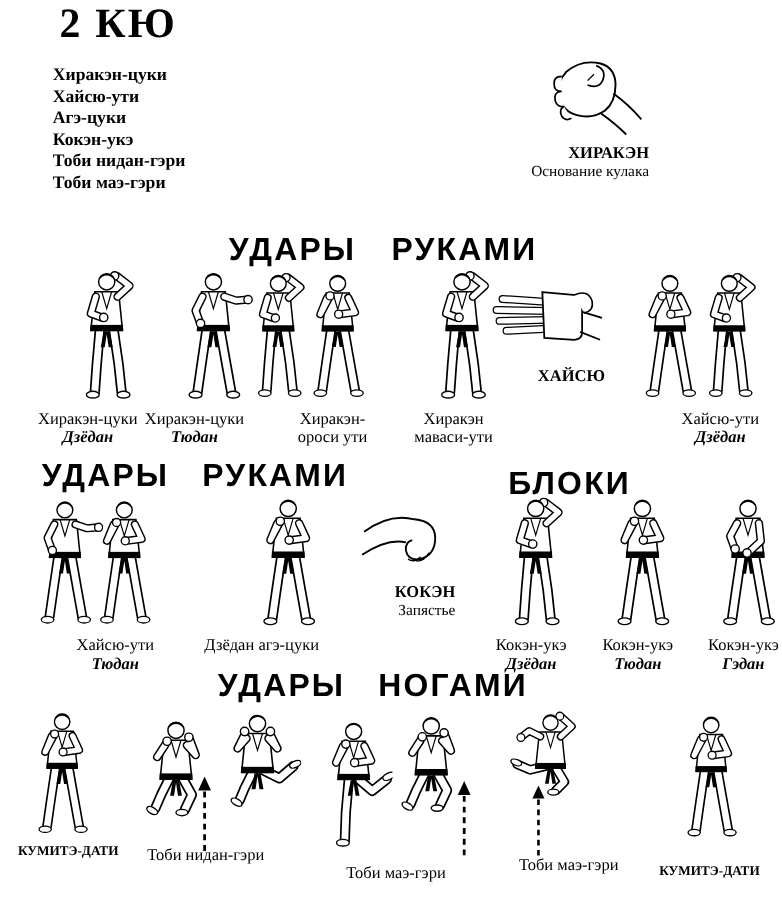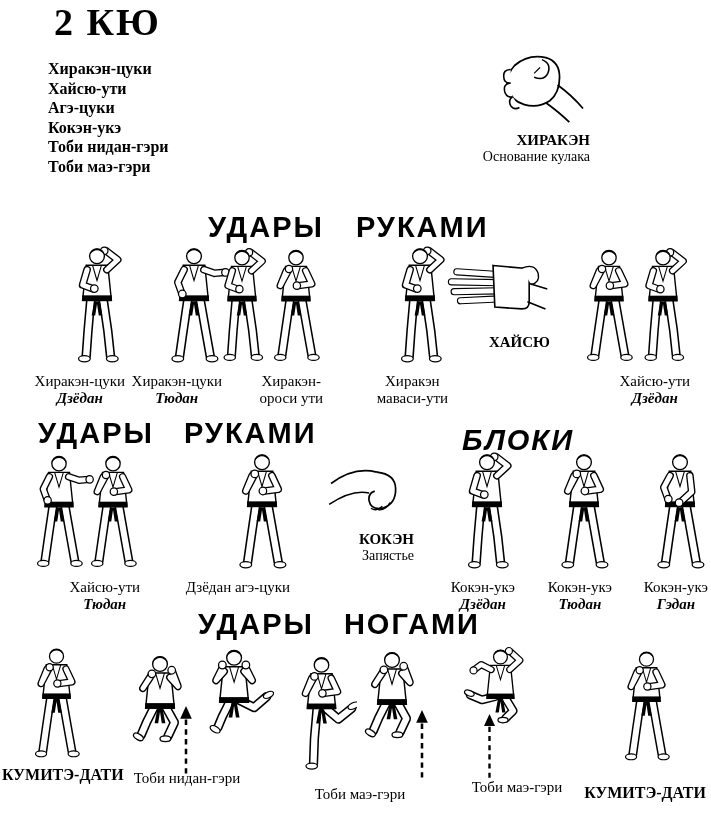--- a/index.html
+++ b/index.html
@@ -16,21 +16,21 @@
     font-size:29px; letter-spacing:2px; display:flex; white-space:nowrap;
   }
   .group { display:flex; flex-direction:column; align-items:flex-end; }
   .figs { display:flex; align-items:flex-end; justify-content:center; }
   .figs svg { margin:0 -8px; }
   .fig-label { font-size:15px; text-align:center; line-height:1.15; margin-top:2px; white-space:nowrap; }
   .sub-ital { font-weight:bold; font-style:italic; }
   .cap-label { font-weight:bold; font-size:15px; text-align:center; white-space:nowrap; }
   .hand-caption { font-size:14px; text-align:center; white-space:nowrap; }
   .r3-label { position:absolute; font-size:15px; text-align:center; white-space:nowrap; }
-  .r3-label.bold { font-weight:bold; font-size:16px; }
+  .r3-label.bold { font-weight:bold; font-size:12px; }
   
   svg .lo { stroke:#000; fill:none; stroke-linecap:round; stroke-linejoin:round; }
   svg .li { stroke:#fff; fill:none; stroke-linecap:round; stroke-linejoin:round; }
   svg .leg-o { stroke-width:10.5; } svg .leg-i { stroke-width:7; }
   svg .arm-o { stroke-width:8.5; }  svg .arm-i { stroke-width:5.5; }
   svg .fist { fill:#fff; stroke:#000; stroke-width:1.4; }
   svg .foot { fill:#fff; stroke:#000; stroke-width:1.4; }
   svg .ink  { stroke:#000; fill:none; }
 </style>
 </head>
@@ -293,21 +293,21 @@
         <svg width="72" height="127">
           <use href="#pose-punch"></use>
         </svg>
       </div>
     <div class="fig-label">
       <div>Хиракэн-цуки</div>
       <div class="sub-ital">Тюдан</div>
     </div>
   </div>
 
-  <div class="abs group" style="left:205px; top:244px; width:118px;">
+  <div class="abs group" style="left:216px; top:244px; width:118px;">
     <div class="figs">
       <svg width="70" height="127">
           <use href="#pose-raise"></use>
         </svg>
       <svg width="70" height="127">
           <use href="#pose-guard"></use>
         </svg>
     </div>
     <div class="fig-label">
       <div>Хиракэн-</div>
@@ -346,21 +346,21 @@
     <div class="fig-label">
       <div>Хайсю-ути</div>
       <div class="sub-ital">Дзёдан</div>
     </div>
   </div>
 
   <div class="abs big-header" style="left:38px; top:417px; gap:30px;">
     <span>УДАРЫ</span>
     <span>РУКАМИ</span>
   </div>
-  <div class="abs big-header" style="left:462px; top:424px;font-style:italic;">
+  <div class="abs big-header" style="left:462px; top:424px;">
     <span>БЛОКИ</span>
   </div>
 
   <div class="abs group" style="left:14px; top:450px; width:126px;">
     <div class="figs">
       <svg width="70" height="127">
           <use href="#pose-punch"></use>
         </svg>
       <svg width="70" height="127">
           <use href="#pose-guard"></use>

